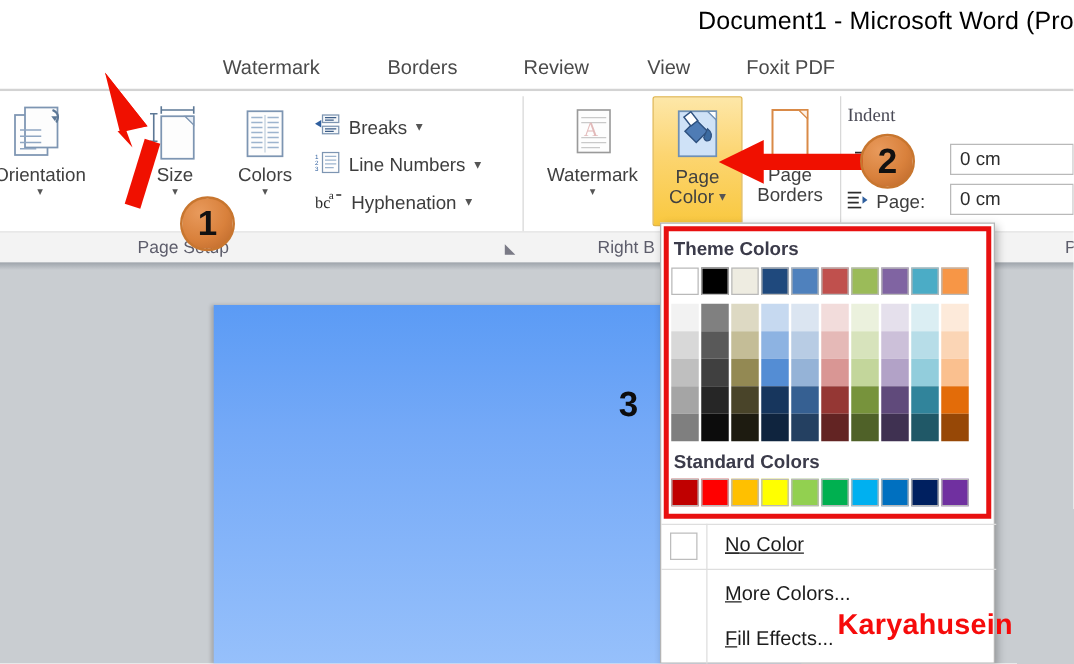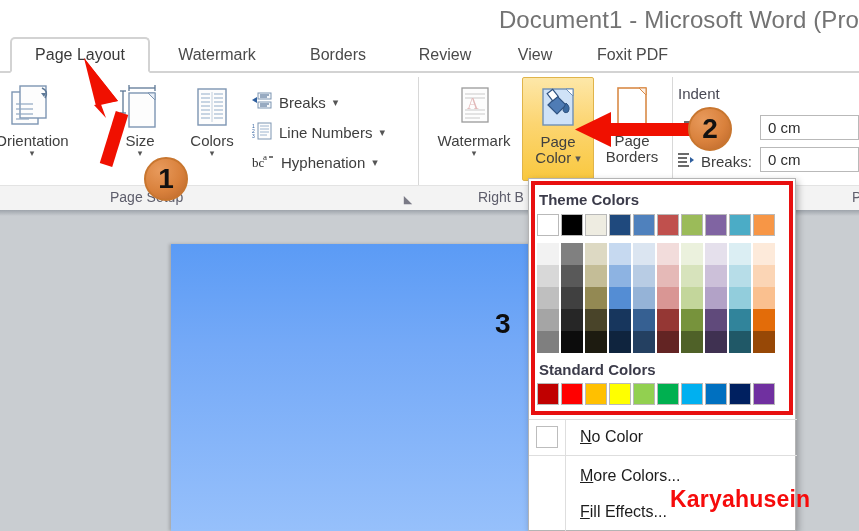--- a/index.html
+++ b/index.html
@@ -16,21 +16,21 @@
     background: #ffffff;
   }
 
   
   .titlebar {
     position: absolute; left: 0; top: 0; width: 859px; height: 34px;
     background: #ffffff;
   }
   .title-text {
     position: absolute; right: 0; top: 6px;
-    font-size: 24px; color: #737373;
+    font-size: 20px; color: #000000;
     white-space: nowrap;
     letter-spacing: 0.1px;
   }
 
   
   .tabstrip {
     position: absolute; left: 0; top: 34px; width: 859px; height: 39px;
     background: #ffffff;
     border-bottom: 2px solid #d3d3d3;
   }
@@ -197,23 +197,20 @@
 </head>
 <body>
 
 <div id="app">
 
   <div class="titlebar">
     <div class="title-text">Document1  -  Microsoft Word (Pro</div>
   </div>
 
   <div class="tabstrip">
-    <div class="tab active" style="left:10px;width:140px;">
-      <span>Page Layout</span>
-    </div>
     <div class="tab" style="left:158px;width:118px;">
       <span>Watermark</span>
     </div>
     <div class="tab" style="left:288px;width:100px;">
       <span>Borders</span>
     </div>
     <div class="tab" style="left:400px;width:90px;">
       <span>Review</span>
     </div>
     <div class="tab" style="left:500px;width:70px;">
@@ -386,21 +383,21 @@
             <rect x="7" y="4" width="28" height="36" fill="#ffffff" stroke="#d98a47" stroke-width="1.6"></rect>
             <path d="M35 4 l-7 0 l7 7 z" fill="#fdf1e6" stroke="#d98a47" stroke-width="1"></path>
           </svg>
         </span>
         <span class="lbl">Page</span>
         <span class="lbl">Borders</span>
       </div>
 
       <div class="grp-sep" style="left:672px;"></div>
 
-      <div class="indent-title" style="left:678px; top:12px;">Indent</div>
+      <div class="indent-title" style="left:678px; top:12px;font-family:Liberation Serif, serif;">Indent</div>
 
       <div class="indent-row" style="left:678px; top:44px;">
         <span>
           <svg width="17" height="15" viewBox="0 0 17 15">
             <g stroke="#2b2b2b" stroke-width="1.4">
                 <line x1="6" y1="2" x2="16" y2="2"></line>
                 <line x1="6" y1="6" x2="16" y2="6"></line>
             <line x1="6" y1="10" x2="16" y2="10"></line>
                 <line x1="6" y1="14" x2="16" y2="14"></line>
               </g>
@@ -418,21 +415,21 @@
           <svg width="17" height="15" viewBox="0 0 17 15">
             <g stroke="#2b2b2b" stroke-width="1.4">
                 <line x1="0" y1="2" x2="11" y2="2"></line>
                 <line x1="0" y1="6" x2="9" y2="6"></line>
             <line x1="0" y1="10" x2="9" y2="10"></line>
                 <line x1="0" y1="14" x2="11" y2="14"></line>
               </g>
             <path d="M16 8 l-4 -3 l0 6 z" fill="#2f5f9e"></path>
           </svg>
         </span>
-        <span>Breaks:</span>
+        <span>Page:</span>
       </div>
       <div class="spinbox" style="left:760px; top:74px; width:99px;">
         <span>0 cm</span>
       </div>
     </div>
 
     <div class="group-labels">
       <div class="grp-label" style="left:110px;">Page Setup</div>
       <div class="dialog-launcher" style="left:402px;">◣</div>
       <div class="grp-label" style="left:478px;">Right B</div>
@@ -527,21 +524,21 @@
         <div class="swatch" style="background: rgb(0, 176, 80);"></div>
         <div class="swatch" style="background: rgb(0, 176, 240);"></div>
         <div class="swatch" style="background: rgb(0, 112, 192);"></div>
         <div class="swatch" style="background: rgb(0, 32, 96);"></div>
         <div class="swatch" style="background: rgb(112, 48, 160);"></div>
       </div>
 
     <div class="menu-sep" style="top:240px;"></div>
     <div class="menu-railline" style="top:240px; height:113px;"></div>
 
-    <div class="menuitem" style="top:241px;">
+    <div class="menuitem" style="top:241px;text-decoration:underline;">
       <span class="mi-icon">
           <span class="nocolor-box"></span>
         </span>
       <span class="mi-label"><span class="ul-first">N</span>o Color</span>
     </div>
 
     <div class="menu-sep" style="top:276px;"></div>
 
     <div class="menuitem" style="top:280px;">
       <span class="mi-icon"></span>

